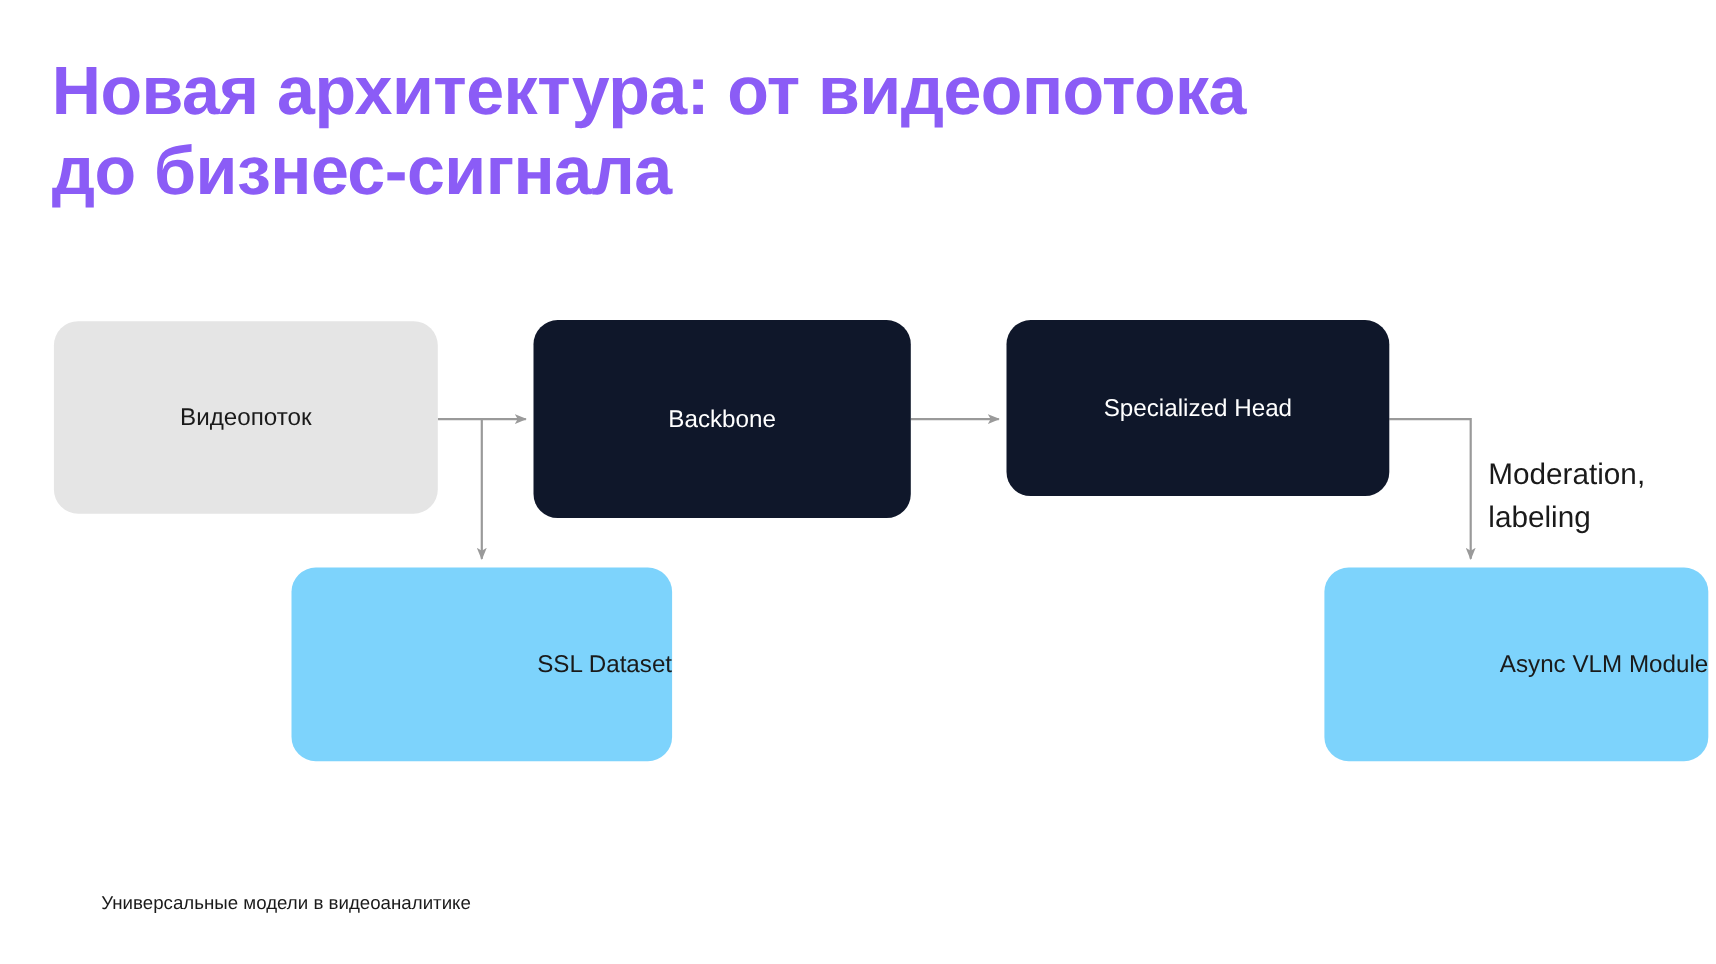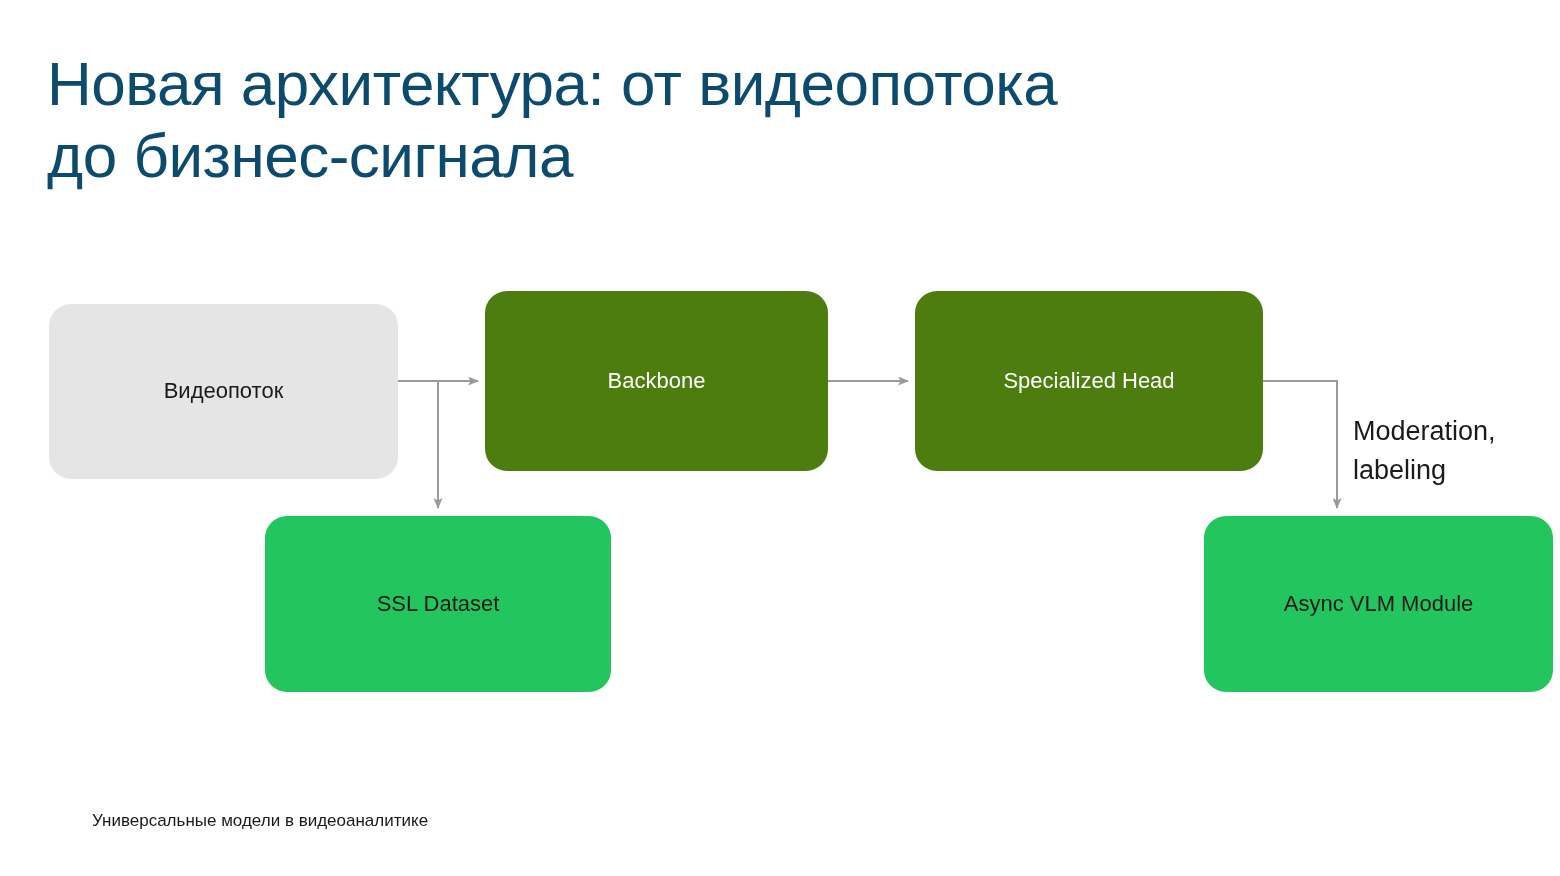--- a/index.html
+++ b/index.html
@@ -23,22 +23,22 @@
   }
 
   
   .title {
     position: absolute;
     left: 47px;
     top: 48px;
     width: 1260px;
     font-size: 62px;
     line-height: 1.16;
-    font-weight: 400;
-    color: #0c4a6e;
+    font-weight: 700;
+    color: #8b5cf6;
     letter-spacing: -0.5px;
     white-space: pre-line;
   }
 
   
   .diagram {
     position: absolute;
     left: 0;
     top: 0;
     width: 1560px;
@@ -63,34 +63,34 @@
     justify-content: center;
     text-align: center;
     font-size: 22px;
     font-weight: 400;
     line-height: 1.3;
   }
 
   .node.source {
     background: #E5E5E5;
     color: #1a1a1a;
-    margin-top: 12px;
   }
   .node.primary {
-    background: #4d7c0f;
+    background: #0f172a;
     color: #ffffff;
   }
   .node.soft {
-    background: #22c55e;
+    background: #7dd3fc;
     color: #1a1a1a;
+    justify-content: flex-end;
   }
 
   #node-videostream  { left: 49px;   top: 292px; width: 349px; height: 175px; }
   #node-backbone     { left: 485px;  top: 291px; width: 343px; height: 180px; }
-  #node-head         { left: 915px;  top: 291px; width: 348px; height: 180px; }
+  #node-head         { left: 915px;  top: 291px; width: 348px; height: 160px; }
   #node-ssl          { left: 265px;  top: 516px; width: 346px; height: 176px; }
   #node-vlm          { left: 1162px; top: 516px; width: 349px; height: 176px; margin-left: 42px; }
 
   
   .edge-label {
     position: absolute;
     left: 1353px;
     top: 412px;
     width: 170px;
     font-size: 27px;

